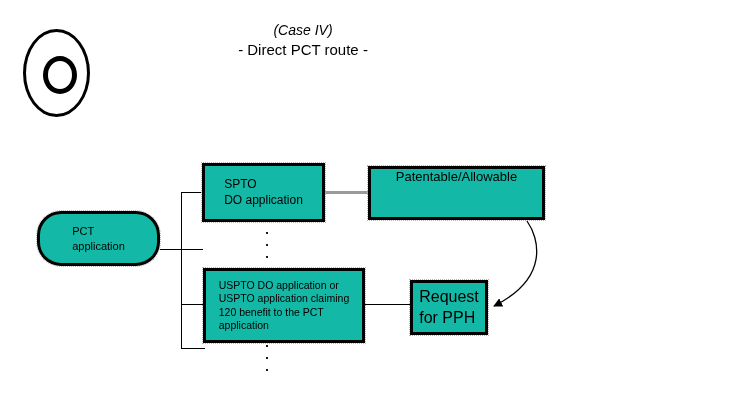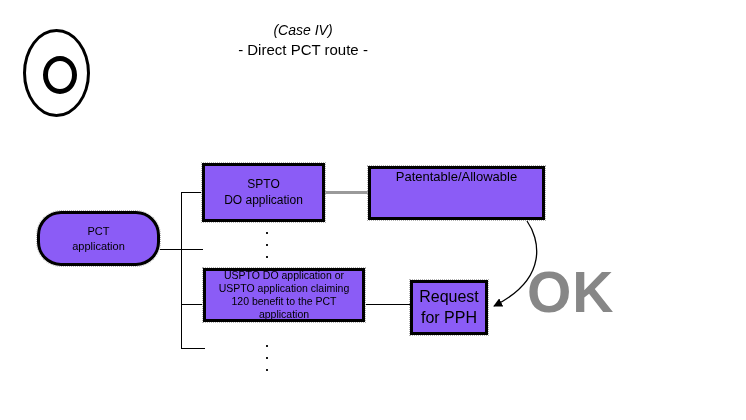--- a/index.html
+++ b/index.html
@@ -10,29 +10,29 @@
   
   .o-mark{position:absolute;left:23px;top:29px;width:67px;height:88px;
     border:3px solid #000;border-radius:50%;box-sizing:border-box;}
   .o-inner{position:absolute;left:17px;top:24px;width:34px;height:38px;
     border:5px solid #000;border-radius:50%;box-sizing:border-box;}
   
   .title{position:absolute;left:150px;width:306px;text-align:center;white-space:pre;}
   .title.case{top:22px;font-size:14px;font-style:italic;}
   .title.route{top:41px;font-size:15px;}
   
-  .box{position:absolute;box-sizing:border-box;background:#8b5cf6;
+  .box{position:absolute;box-sizing:border-box;background:#14b8a6;
     border:3px solid #000;outline:1px dotted #b3b3b3;
     display:flex;align-items:center;justify-content:center;
-    text-align:center;white-space:pre-line;line-height:1.3;}
+    white-space:pre-line;line-height:1.3;}
   .box.pct{left:37px;top:211px;width:123px;height:55px;font-size:11px;border-radius:24px;}
   .box.spto{left:202px;top:163px;width:123px;height:59px;font-size:12px;}
   .box.patentable{left:368px;top:166px;width:177px;height:54px;font-size:13px;
     align-items:flex-start;}
-  .box.uspto{left:203px;top:268px;width:162px;height:54px;font-size:10.5px;line-height:1.24;}
+  .box.uspto{left:203px;top:268px;width:162px;height:75px;font-size:10.5px;line-height:1.24;}
   .box.request{left:410px;top:280px;width:78px;height:55px;font-size:16px;}
   
   .line{position:absolute;background:#000;}
   .l-pct{left:160px;top:249px;width:43px;height:1px;}
   .l-trunk{left:181px;top:192px;width:1px;height:157px;}
   .l-spto{left:181px;top:192px;width:21px;height:1px;}
   .l-uspto{left:181px;top:304px;width:22px;height:1px;}
   .l-stub{left:181px;top:348px;width:24px;height:1px;}
   .l-us-req{left:365px;top:304px;width:45px;height:1px;}
   .l-gray{left:325px;top:191px;width:43px;height:3px;background:#9a9a9a;}
@@ -90,15 +90,14 @@
 
   <svg class="curve-svg" viewBox="0 0 746 420">
     <defs>
       <marker id="arrow" viewBox="0 0 10 10" refX="9" refY="5" markerWidth="9" markerHeight="9" markerUnits="userSpaceOnUse" orient="auto">
         <path d="M0,0 L10,5 L0,10 z" fill="#000"></path>
       </marker>
     </defs>
     <path d="M527,221 C539,238 550,278 494,306" fill="none" stroke="#000" stroke-width="1.3" marker-end="url(#arrow)"></path>
   </svg>
 
-  <div class="ok" style="color: rgb(135, 135, 135);">OK</div>
 
 </div>
 
 </body></html>

